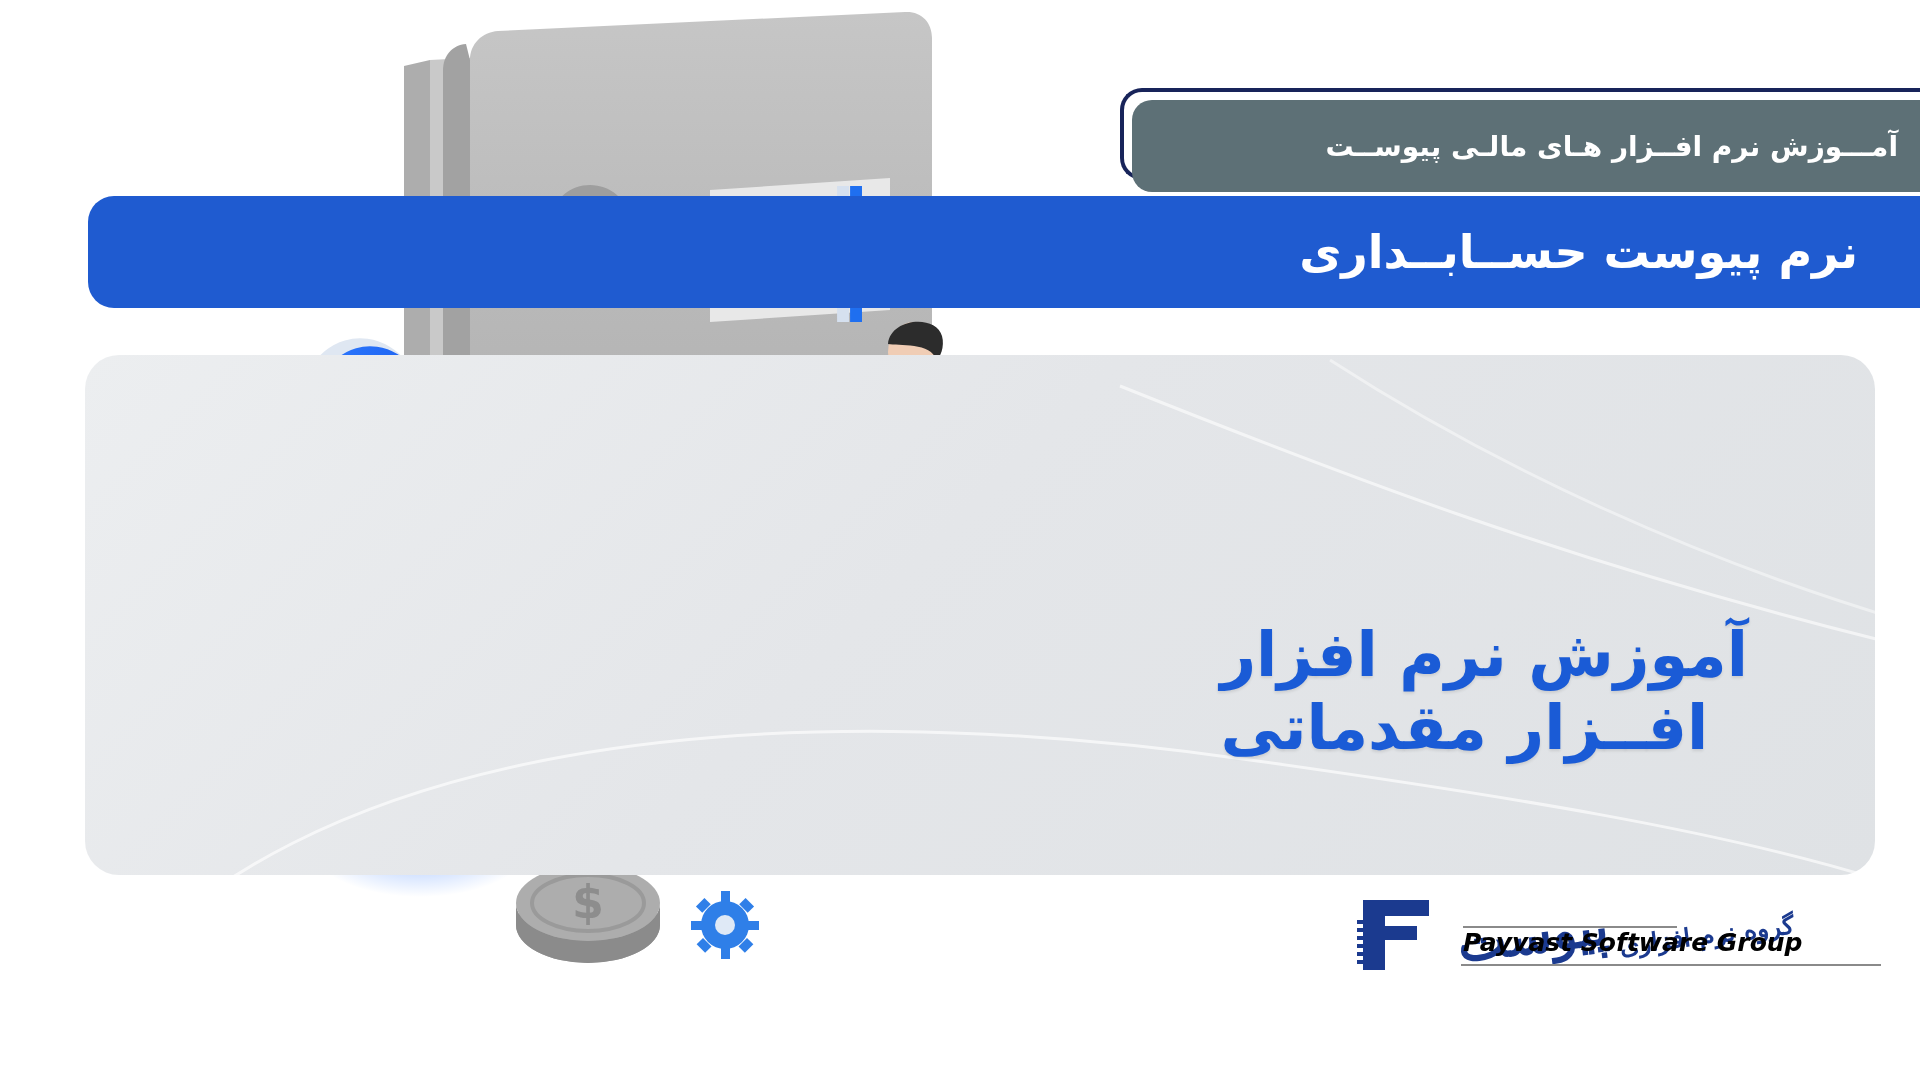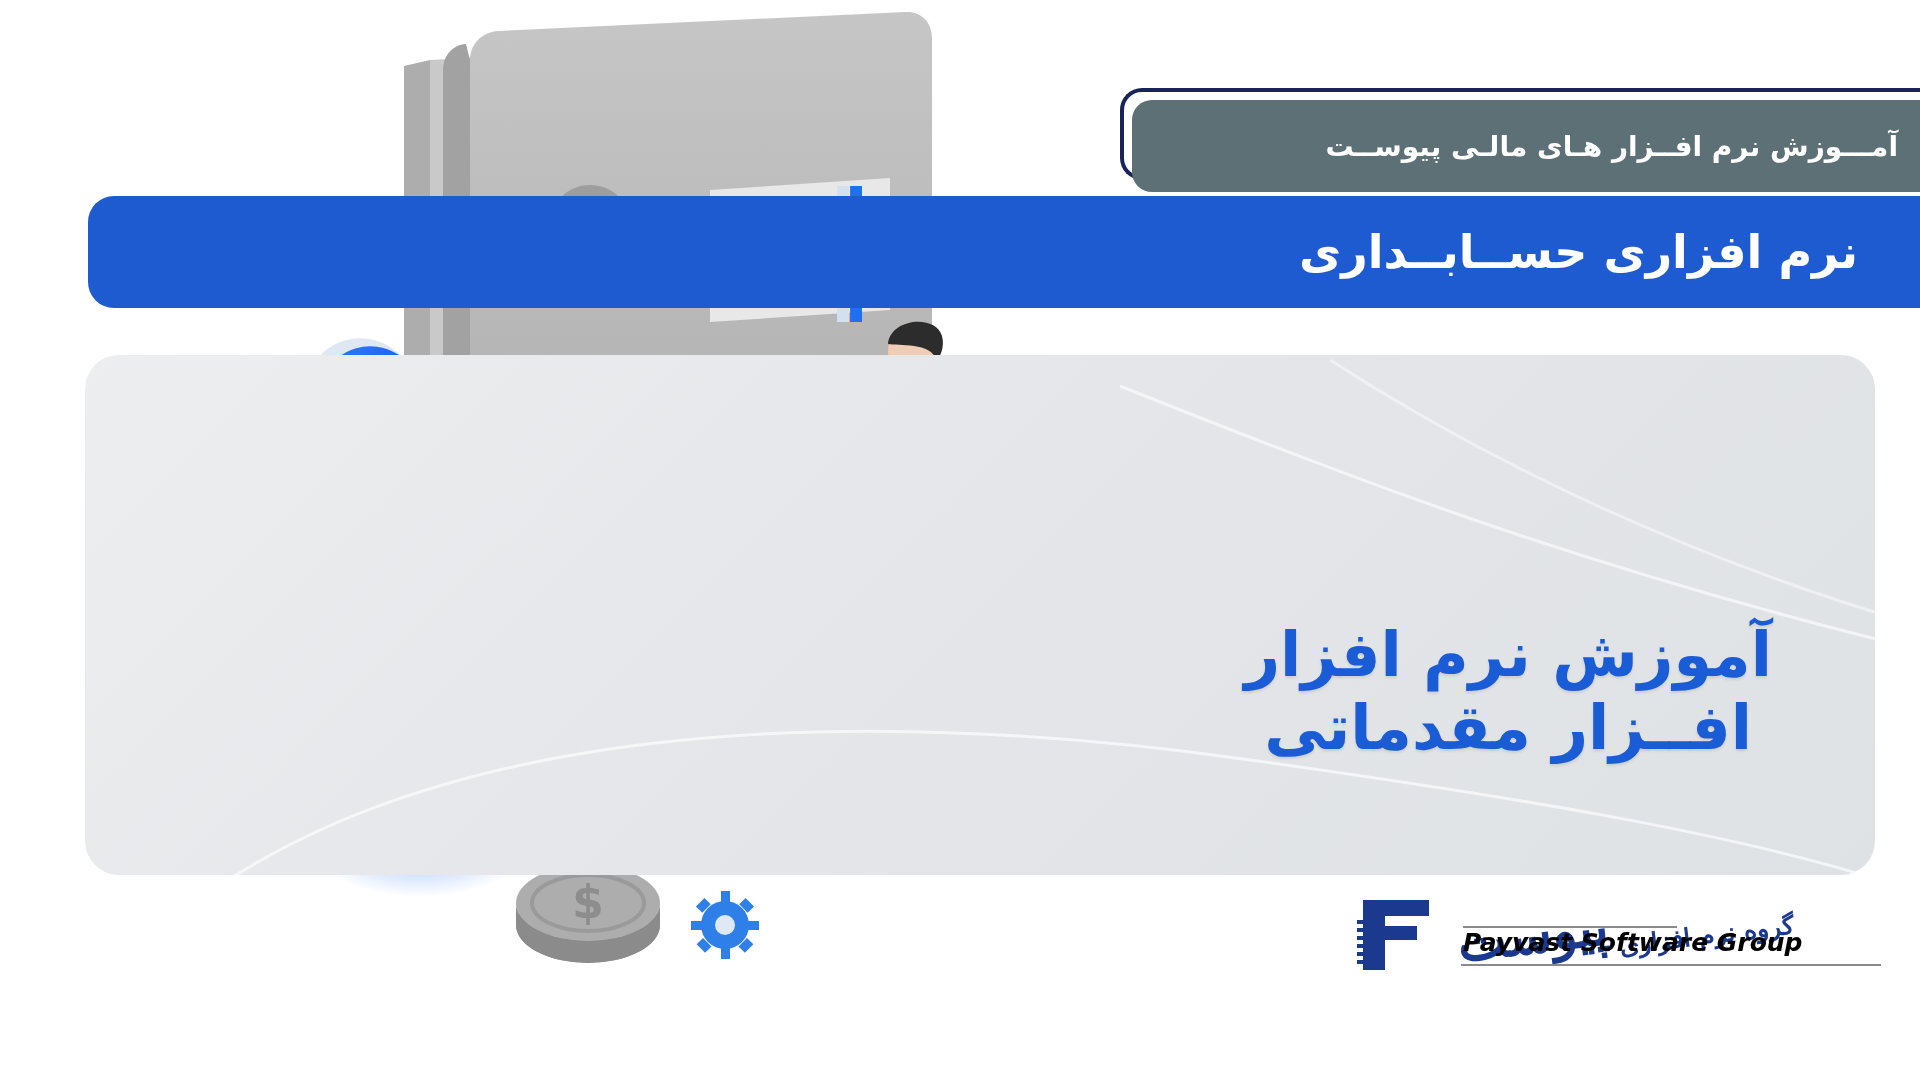--- a/index.html
+++ b/index.html
@@ -69,22 +69,22 @@
     color: #ffffff;
     font-size: 46px;
     font-weight: bold;
     white-space: nowrap;
     direction: rtl;
   }
 
   
   .headline {
     position: absolute;
-    right: 148px; top: 618px;
-    text-align: center;
+    right: 172px; top: 618px;
+    text-align: left;
     direction: rtl;
     color: #1a5bd6;
     font-size: 62px;
     font-weight: bold;
     line-height: 1.18;
     text-shadow: 0 2px 3px rgba(0,0,0,0.10);
   }
   .headline .l2 { display: block; }
 
   
@@ -396,21 +396,21 @@
     <path d="M1120,386 C1330,470 1560,560 1880,640" fill="none" stroke="#ffffff" stroke-width="3" opacity="0.6"></path>
     <path d="M1330,360 C1500,470 1700,560 1900,620" fill="none" stroke="#ffffff" stroke-width="3" opacity="0.45"></path>
   </svg>
 
   <div class="ribbon-grey-outline"></div>
   <div class="ribbon-grey">
     <span class="txt">آمـــوزش نرم افــزار هـای مالـی پیوســت</span>
   </div>
 
   <div class="ribbon-blue">
-    <span class="txt">نرم افزاری حســابــداری</span>
+    <span class="txt">نرم پیوست حســابــداری</span>
   </div>
 
   <div class="headline">
     <span class="l1">آموزش نرم افزار</span>
     <span class="l2">افــزار مقدماتی</span>
   </div>
 
 
   <div class="logo-wrap">
     <span class="logo-fa">گروه نرم افزاری</span>

